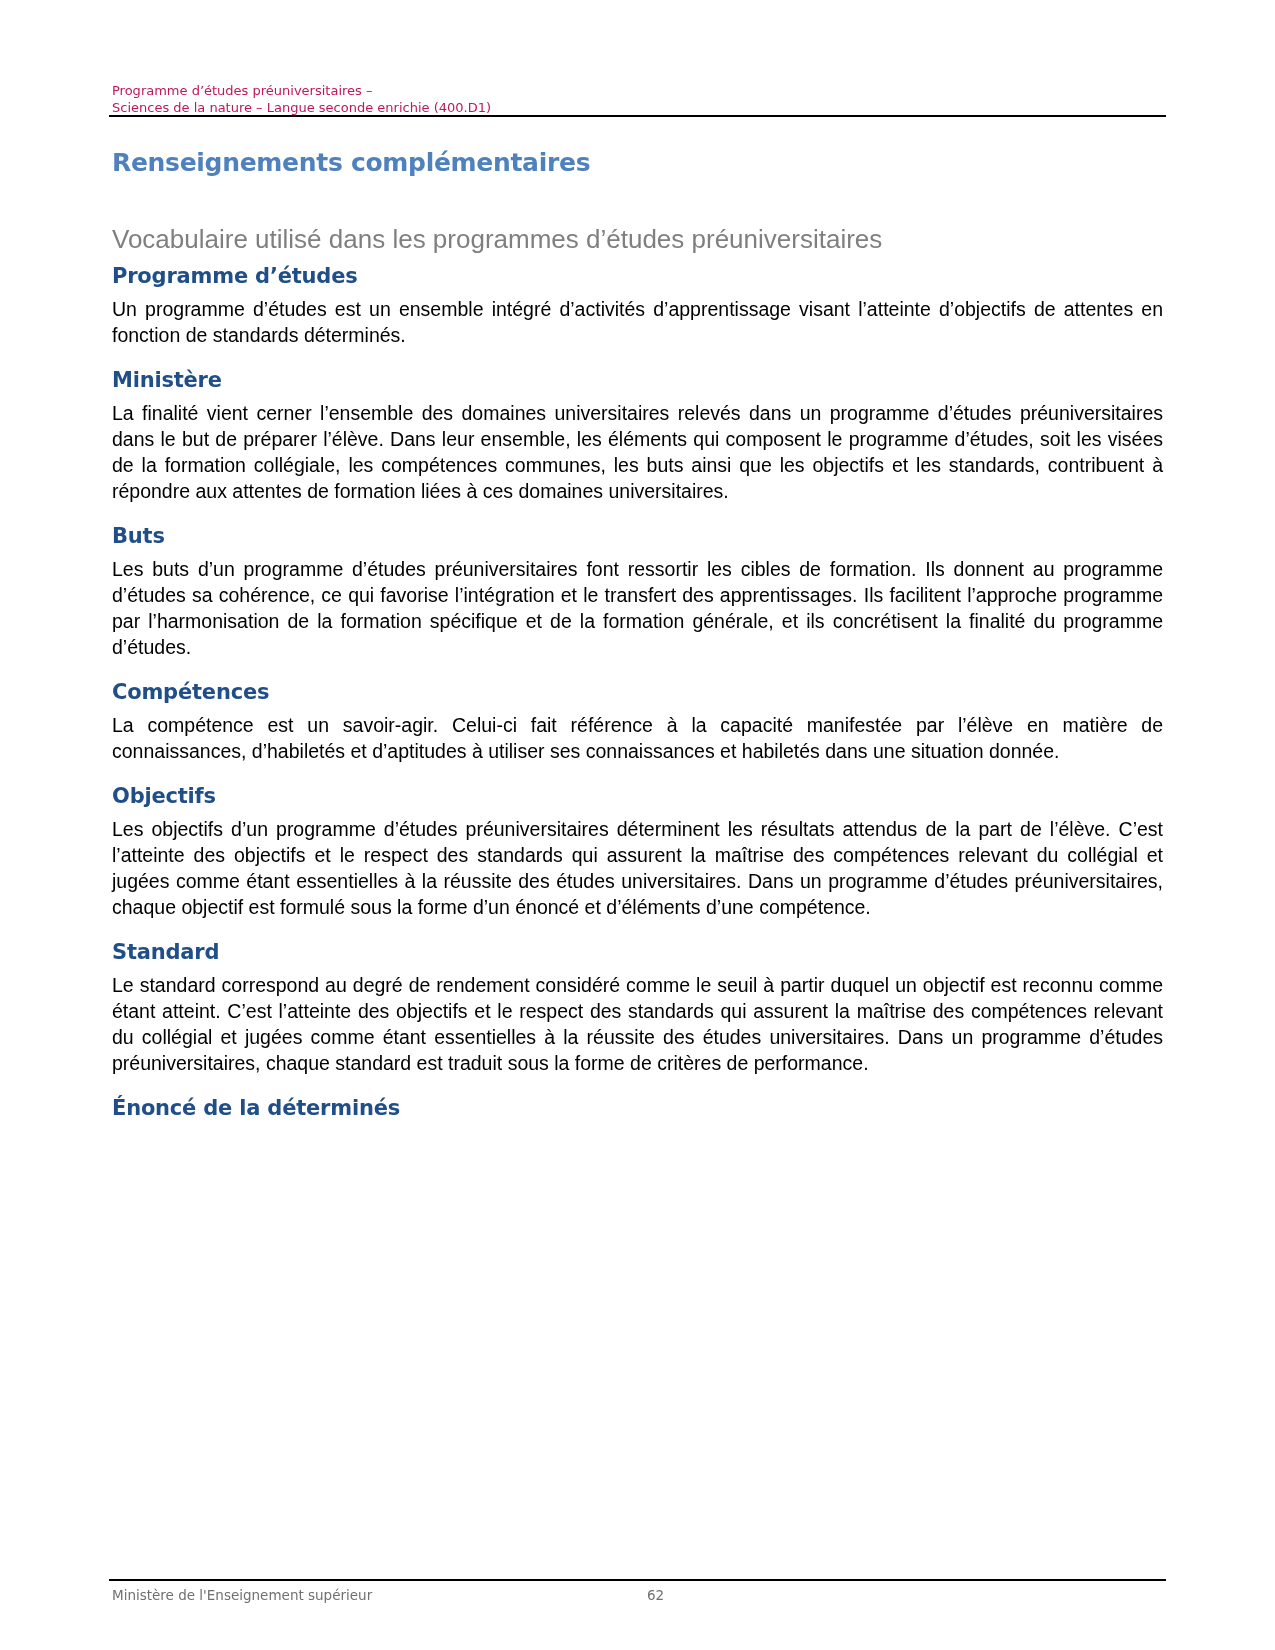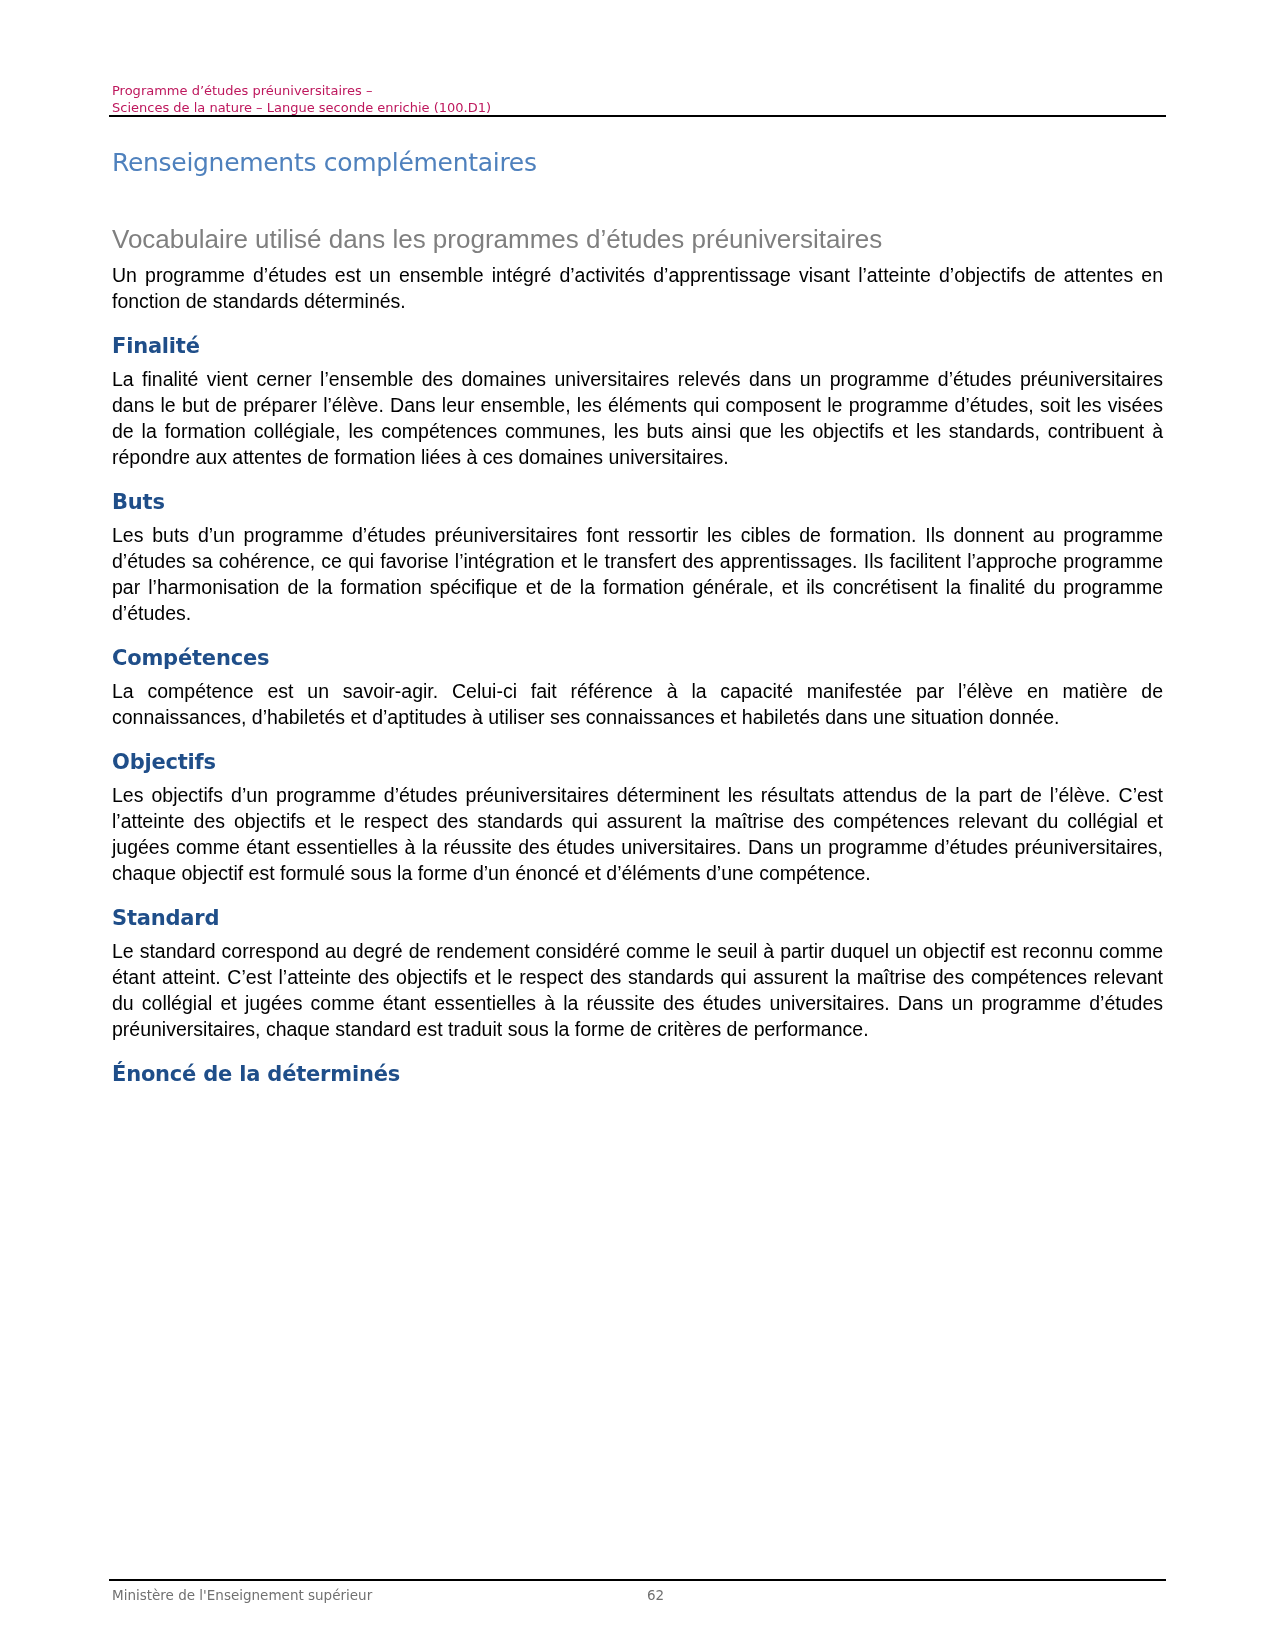--- a/index.html
+++ b/index.html
@@ -2,54 +2,55 @@
 <html><head>
 <meta charset="utf-8">
 <style>
   html, body { margin: 0; padding: 0; background: #ffffff; }
   body { width: 1275px; height: 1650px; position: relative; overflow: hidden; }
   .page { position: absolute; left: 112px; width: 1051px; top: 0; }
   .running-header { position: absolute; top: 82px; left: 0; width: 100%;
     font-family: "DejaVu Sans", sans-serif; font-size: 13px; line-height: 17px; color: #be185d; }
   .header-rule { position: absolute; top: 115px; left: -3px; width: 1057px; height: 2px; background: #000; }
   .title { position: absolute; top: 148px; left: 0; margin: 0;
-    font-family: "DejaVu Sans", sans-serif; font-weight: normal; font-size: 25px; color: #4f81bd; letter-spacing: -0.3px; }
+    font-family: "DejaVu Sans", sans-serif; font-weight: bold; font-size: 25px; color: #4f81bd; letter-spacing: -0.3px; }
   .subtitle { position: absolute; top: 224px; left: 0; margin: 0;
     font-family: "Liberation Sans", sans-serif; font-weight: normal; font-size: 26px; color: #7f7f7f; }
   .content { position: absolute; top: 262px; left: 0; width: 1051px; }
   .section { margin: 0; }
   .section h3 { margin: 0 0 6px 0; font-family: "DejaVu Sans", sans-serif; font-weight: bold;
     font-size: 21px; line-height: 28px; color: #1f4e89; letter-spacing: -0.2px; }
   .section p { margin: 0 0 18px 0; font-family: "Liberation Sans", sans-serif; font-size: 19.5px;
     line-height: 26px; color: #000; text-align: justify; }
   .footer-rule { position: absolute; top: 1579px; left: 109px; width: 1057px; height: 2px; background: #000; }
   .footer { position: absolute; top: 1587px; left: 112px; width: 1051px;
     font-family: "DejaVu Sans", sans-serif; font-size: 13.5px; color: #707070; }
   .footer .ministry { position: absolute; left: 0; top: 0; }
   .footer .page-number { position: absolute; left: 519px; top: 0; margin-left: 16px; }
 </style>
 </head>
 <body>
 
 <div class="page">
   <div class="running-header">
     <div>Programme d’études préuniversitaires –</div>
-    <div>Sciences de la nature – Langue seconde enrichie (100.D1)</div>
+    <div>Sciences de la nature – Langue seconde enrichie (400.D1)</div>
   </div>
   <div class="header-rule"></div>
 
   <h1 class="title">Renseignements complémentaires</h1>
   <h2 class="subtitle">Vocabulaire utilisé dans les programmes d’études préuniversitaires</h2>
 
   <div class="content">
     <div class="section">
+      <h3>Programme d’études</h3>
       <p>Un programme d’études est un ensemble intégré d’activités d’apprentissage visant l’atteinte d’objectifs de attentes en fonction de standards déterminés.</p>
     </div>
     <div class="section">
-      <h3>Finalité</h3>
+      <h3>Ministère</h3>
       <p>La finalité vient cerner l’ensemble des domaines universitaires relevés dans un programme d’études préuniversitaires dans le but de préparer l’élève. Dans leur ensemble, les éléments qui composent le programme d’études, soit les visées de la formation collégiale, les compétences communes, les buts ainsi que les objectifs et les standards, contribuent à répondre aux attentes de formation liées à ces domaines universitaires.</p>
     </div>
     <div class="section">
       <h3>Buts</h3>
       <p>Les buts d’un programme d’études préuniversitaires font ressortir les cibles de formation. Ils donnent au programme d’études sa cohérence, ce qui favorise l’intégration et le transfert des apprentissages. Ils facilitent l’approche programme par l’harmonisation de la formation spécifique et de la formation générale, et ils concrétisent la finalité du programme d’études.</p>
     </div>
     <div class="section">
       <h3>Compétences</h3>
       <p>La compétence est un savoir-agir. Celui-ci fait référence à la capacité manifestée par l’élève en matière de connaissances, d’habiletés et d’aptitudes à utiliser ses connaissances et habiletés dans une situation donnée.</p>
     </div>

